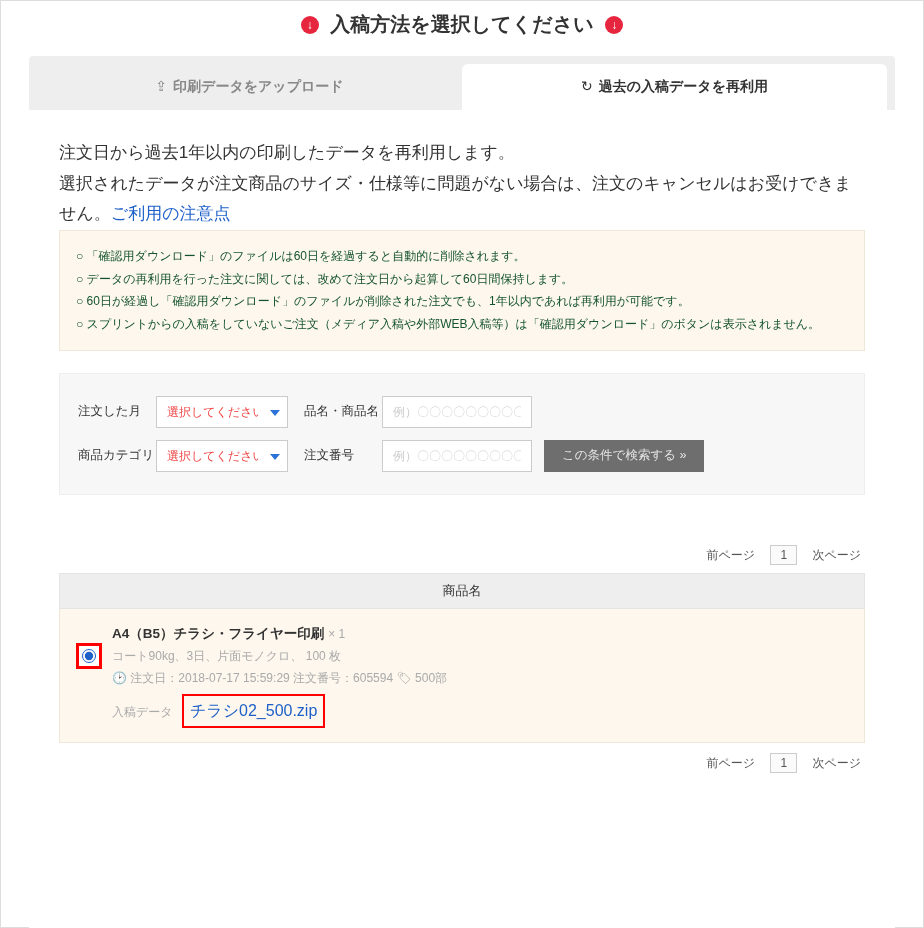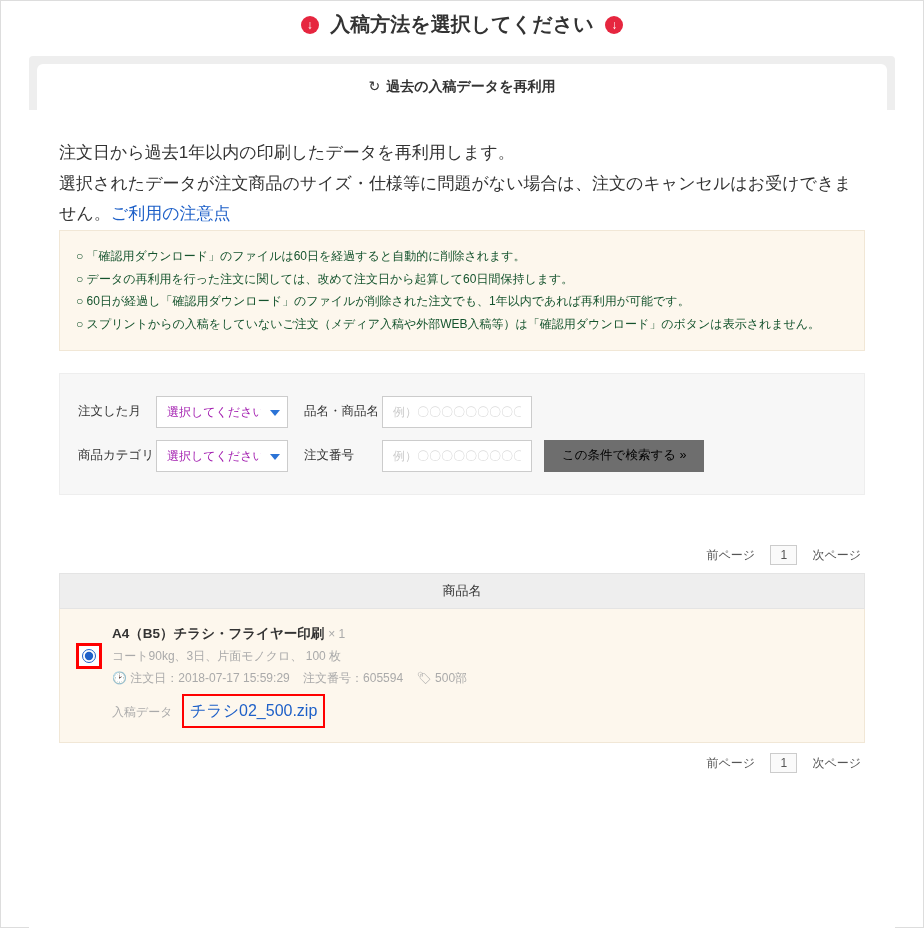--- a/index.html
+++ b/index.html
@@ -17,57 +17,60 @@
 .content { background: #fff; padding: 28px 30px 230px; }
 .intro { font-size: 17px; line-height: 1.8; color: #333; margin-bottom: 0; }
 .intro a { color: #1e60c8; text-decoration: none; }
 .notes-box { background: #fdf7ed; border: 1px solid #f1e7d6; padding: 14px 16px; font-size: 12px; line-height: 1.9; color: #14532d; margin-bottom: 22px; }
 .notes-box div::before { content: "○ "; }
 .search-box { background: #f7f7f7; border: 1px solid #eee; padding: 22px 18px; margin-bottom: 50px; }
 .srow { display: flex; align-items: center; margin-bottom: 12px; }
 .srow:last-child { margin-bottom: 0; }
 .slabel { width: 78px; font-size: 12.5px; color: #333; }
 .select-wrap { position: relative; width: 132px; margin-right: 16px; }
-.select-wrap select { width: 100%; height: 32px; border: 1px solid #ccc; background: #fff; padding: 0 26px 0 10px; font-size: 12px; appearance: none; -webkit-appearance: none; color: #a21caf; }
+.select-wrap select { width: 100%; height: 32px; border: 1px solid #ccc; background: #fff; padding: 0 26px 0 10px; font-size: 12px; appearance: none; -webkit-appearance: none; color: #ef4444; }
 .select-wrap::after { content: ""; position: absolute; right: 8px; top: 14px; border-left: 5px solid transparent; border-right: 5px solid transparent; border-top: 6px solid #2b73d6; pointer-events: none; }
 .slabel2 { width: 78px; font-size: 12.5px; color: #333; }
 .tinput { width: 150px; height: 32px; border: 1px solid #ccc; padding: 0 10px; font-size: 12px; color: #555; }
 .tinput::placeholder { color: #ccc; }
-.search-btn { height: 32px; background: #6e6e6e; color: #000000; border: none; padding: 0 18px; font-size: 12.5px; margin-left: 12px; cursor: pointer; }
+.search-btn { height: 32px; background: #6e6e6e; color: #e5e5e5; border: none; padding: 0 18px; font-size: 12.5px; margin-left: 12px; cursor: pointer; }
 .pager { text-align: right; font-size: 12px; color: #555; margin-bottom: 8px; }
 .pager .pnum { display: inline-block; border: 1px solid #ccc; padding: 2px 9px; margin: 0 8px; background: #fafafa; }
 .pager span.plink { margin: 0 4px; }
 .table-head { background: #eeeeee; border: 1px solid #e4e4e4; text-align: center; padding: 8px 0; font-size: 13px; color: #333; }
 .item-row { background: #fdf7ed; border: 1px solid #f1e7d6; border-top: none; padding: 14px 16px; display: flex; align-items: flex-start; }
 .radio-wrap { width: 26px; height: 26px; border: 3px solid #ff0000; display: flex; align-items: center; justify-content: center; margin-right: 10px; margin-top: 20px; background: #fff; }
 .radio-wrap input { width: 14px; height: 14px; accent-color: #1e60c8; }
 .item-body { flex: 1; font-size: 12px; color: #888; line-height: 1.7; }
 .item-body .pname { color: #333; font-size: 13.5px; font-weight: bold; }
 .item-body .pname .qty { color: #aaa; font-weight: normal; font-size: 12px; margin-left: 4px; }
 .item-body .spec { color: #aaa; }
 .meta { color: #aaa; margin-top: 2px; }
-.meta .tag { margin-left: 10px; }
+.meta .tag { }
 .dlrow { margin-top: 5px; }
 .dlrow .dllabel { color: #aaa; margin-right: 6px; }
 .dlrow .dlbox { display: inline-block; border: 2px solid #ff0000; padding: 1px 6px 2px; }
 .dlrow .dlbox a { color: #1e60c8; text-decoration: none; font-size: 16px; }
 .pager.bottom { margin-top: 10px; }
 </style>
 </head>
 <body>
 
 <div class="page">
   <div class="title-row">
     <span class="circle-icon">↓</span>
     <h2>入稿方法を選択してください</h2>
     <span class="circle-icon">↓</span>
   </div>
 
   <div class="panel">
     <div class="tabs">
+      <div class="tab inactive">
+        <span class="ticon">⇪</span><span>印刷データをアップロード</span>
+      </div>
       <div class="tab active">
         <span class="ticon">↻</span><span>過去の入稿データを再利用</span>
       </div>
     </div>
   </div>
 
   <div class="content">
     <div class="intro">
       <div>注文日から過去1年以内の印刷したデータを再利用します。</div>
       <div>

